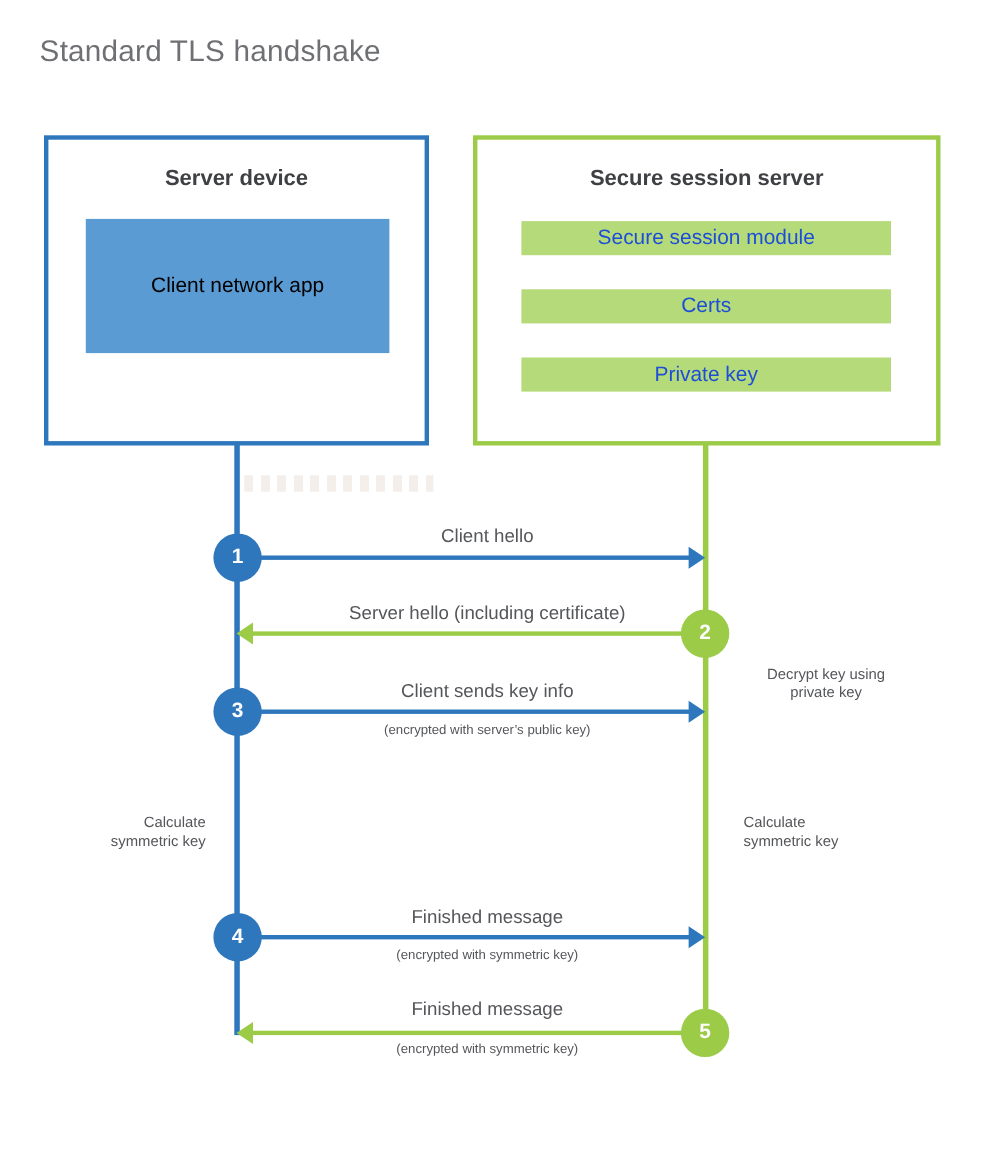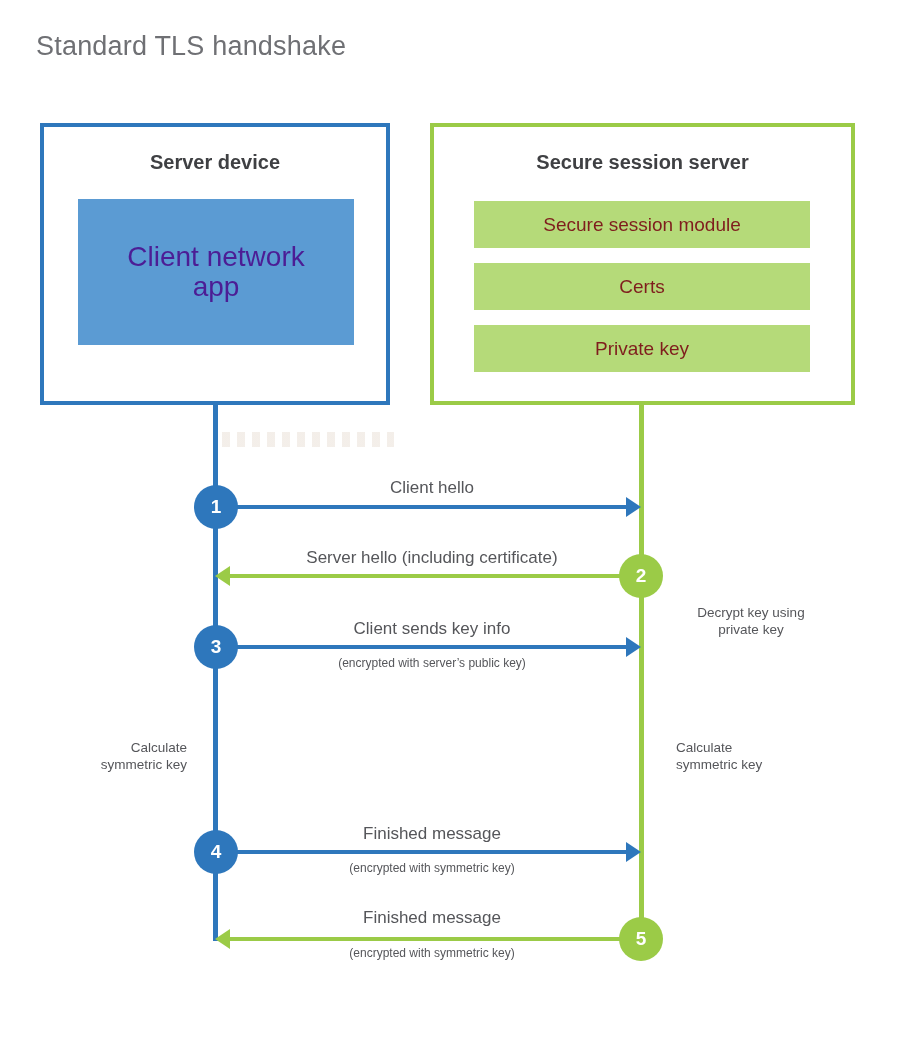--- a/index.html
+++ b/index.html
@@ -28,28 +28,28 @@
 
   
   .entity-box { position:absolute; top:123px; height:282px; background:#fff; }
   .entity-box.client { left:40px; width:350px; border:4px solid var(--blue); }
   .entity-box.server { left:430px; width:425px; border:4px solid var(--green);padding-left:32px; }
   .entity-title {
     position:absolute; top:24px; left:0; width:100%;
     text-align:center; font-size:20px; font-weight:700; color:var(--heading_text);
   }
   .client-app {
-    position:absolute; left:34px; top:72px; width:276px; height:146px;
-    background:var(--blue_fill); color:#4c1d95;
+    position:absolute; left:34px; top:72px; width:276px; height:122px;
+    background:var(--blue_fill); color:#000000;
     display:flex; align-items:center; justify-content:center; text-align:center;
-    font-size:28px; line-height:30px; padding:0 40px;
+    font-size:19px; line-height:30px; padding:0 40px;
   }
   .server-bar {
-    position:absolute; left:40px; width:336px; height:47px;
-    background:var(--green_fill); color:#7f1d1d;
+    position:absolute; left:40px; width:336px; height:31px;
+    background:var(--green_fill); color:#1d4ed8;
     display:flex; align-items:center; justify-content:center;
     font-size:19px;
   }
   .server-bar.b0 { top:74px; }
   .server-bar.b1 { top:136px; }
   .server-bar.b2 { top:198px; }
 
   
   .lifeline { position:absolute; top:404px; width:5px; height:537px; }
   .lifeline.blue  { left:213px; background:var(--blue); }
@@ -86,21 +86,21 @@
   .head.left.green  { border-right:15px solid var(--green); }
 
   .sh1 { left:216px; top:505px; width:411px; }  .hd1 { left:626px; top:497px; }
   .sh2 { left:230px; top:574px; width:411px; }  .hd2 { left:215px; top:566px; }
   .sh3 { left:216px; top:645px; width:411px; }  .hd3 { left:626px; top:637px; }
   .sh4 { left:216px; top:850px; width:411px; }  .hd4 { left:626px; top:842px; }
   .sh5 { left:230px; top:937px; width:411px; }  .hd5 { left:215px; top:929px; }
 
   
   .msg-label, .msg-sublabel {
-    position:absolute; left:220px; width:424px; text-align:center;
+    position:absolute; left:231px; width:424px; text-align:center;
     color:var(--label_text); z-index:2;
   }
   .msg-label   { font-size:17px; }
   .msg-sublabel{ font-size:12px; }
   .l1 { top:478px; }
   .l2 { top:548px; }
   .l3 { top:619px; }  .s3 { top:656px; }
   .l4 { top:824px; }  .s4 { top:861px; }
   .l5 { top:908px; }  .s5 { top:946px; }
 

